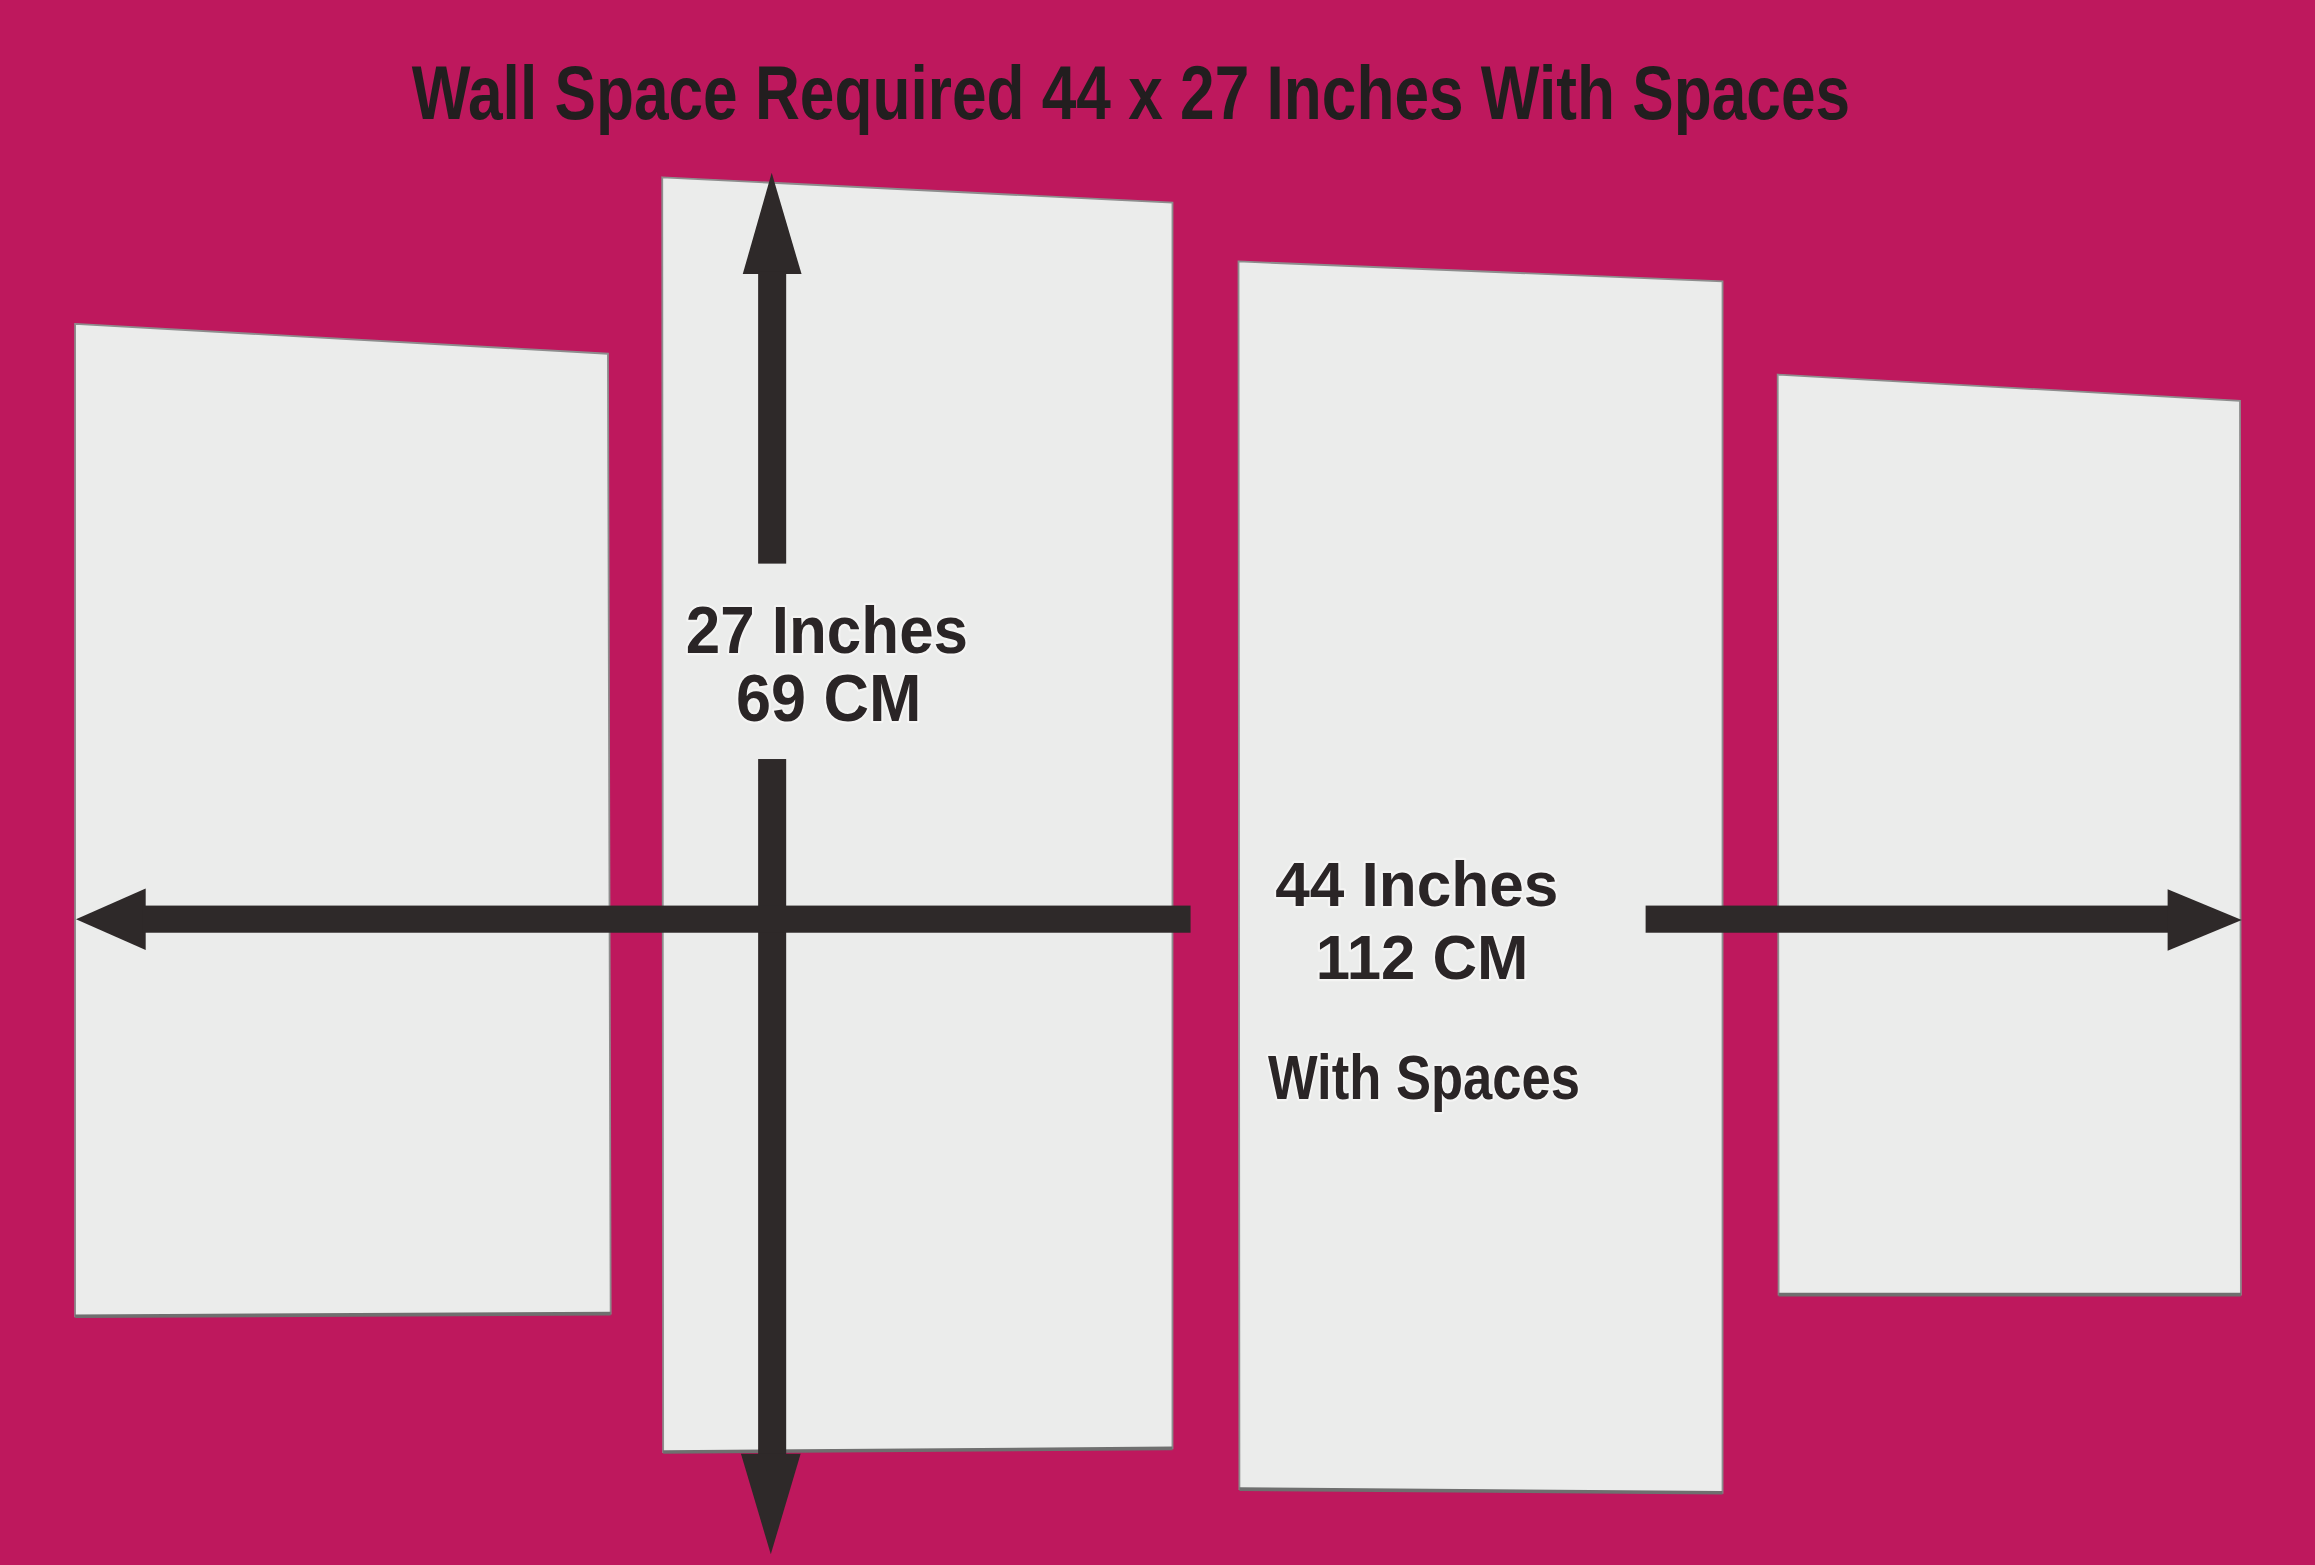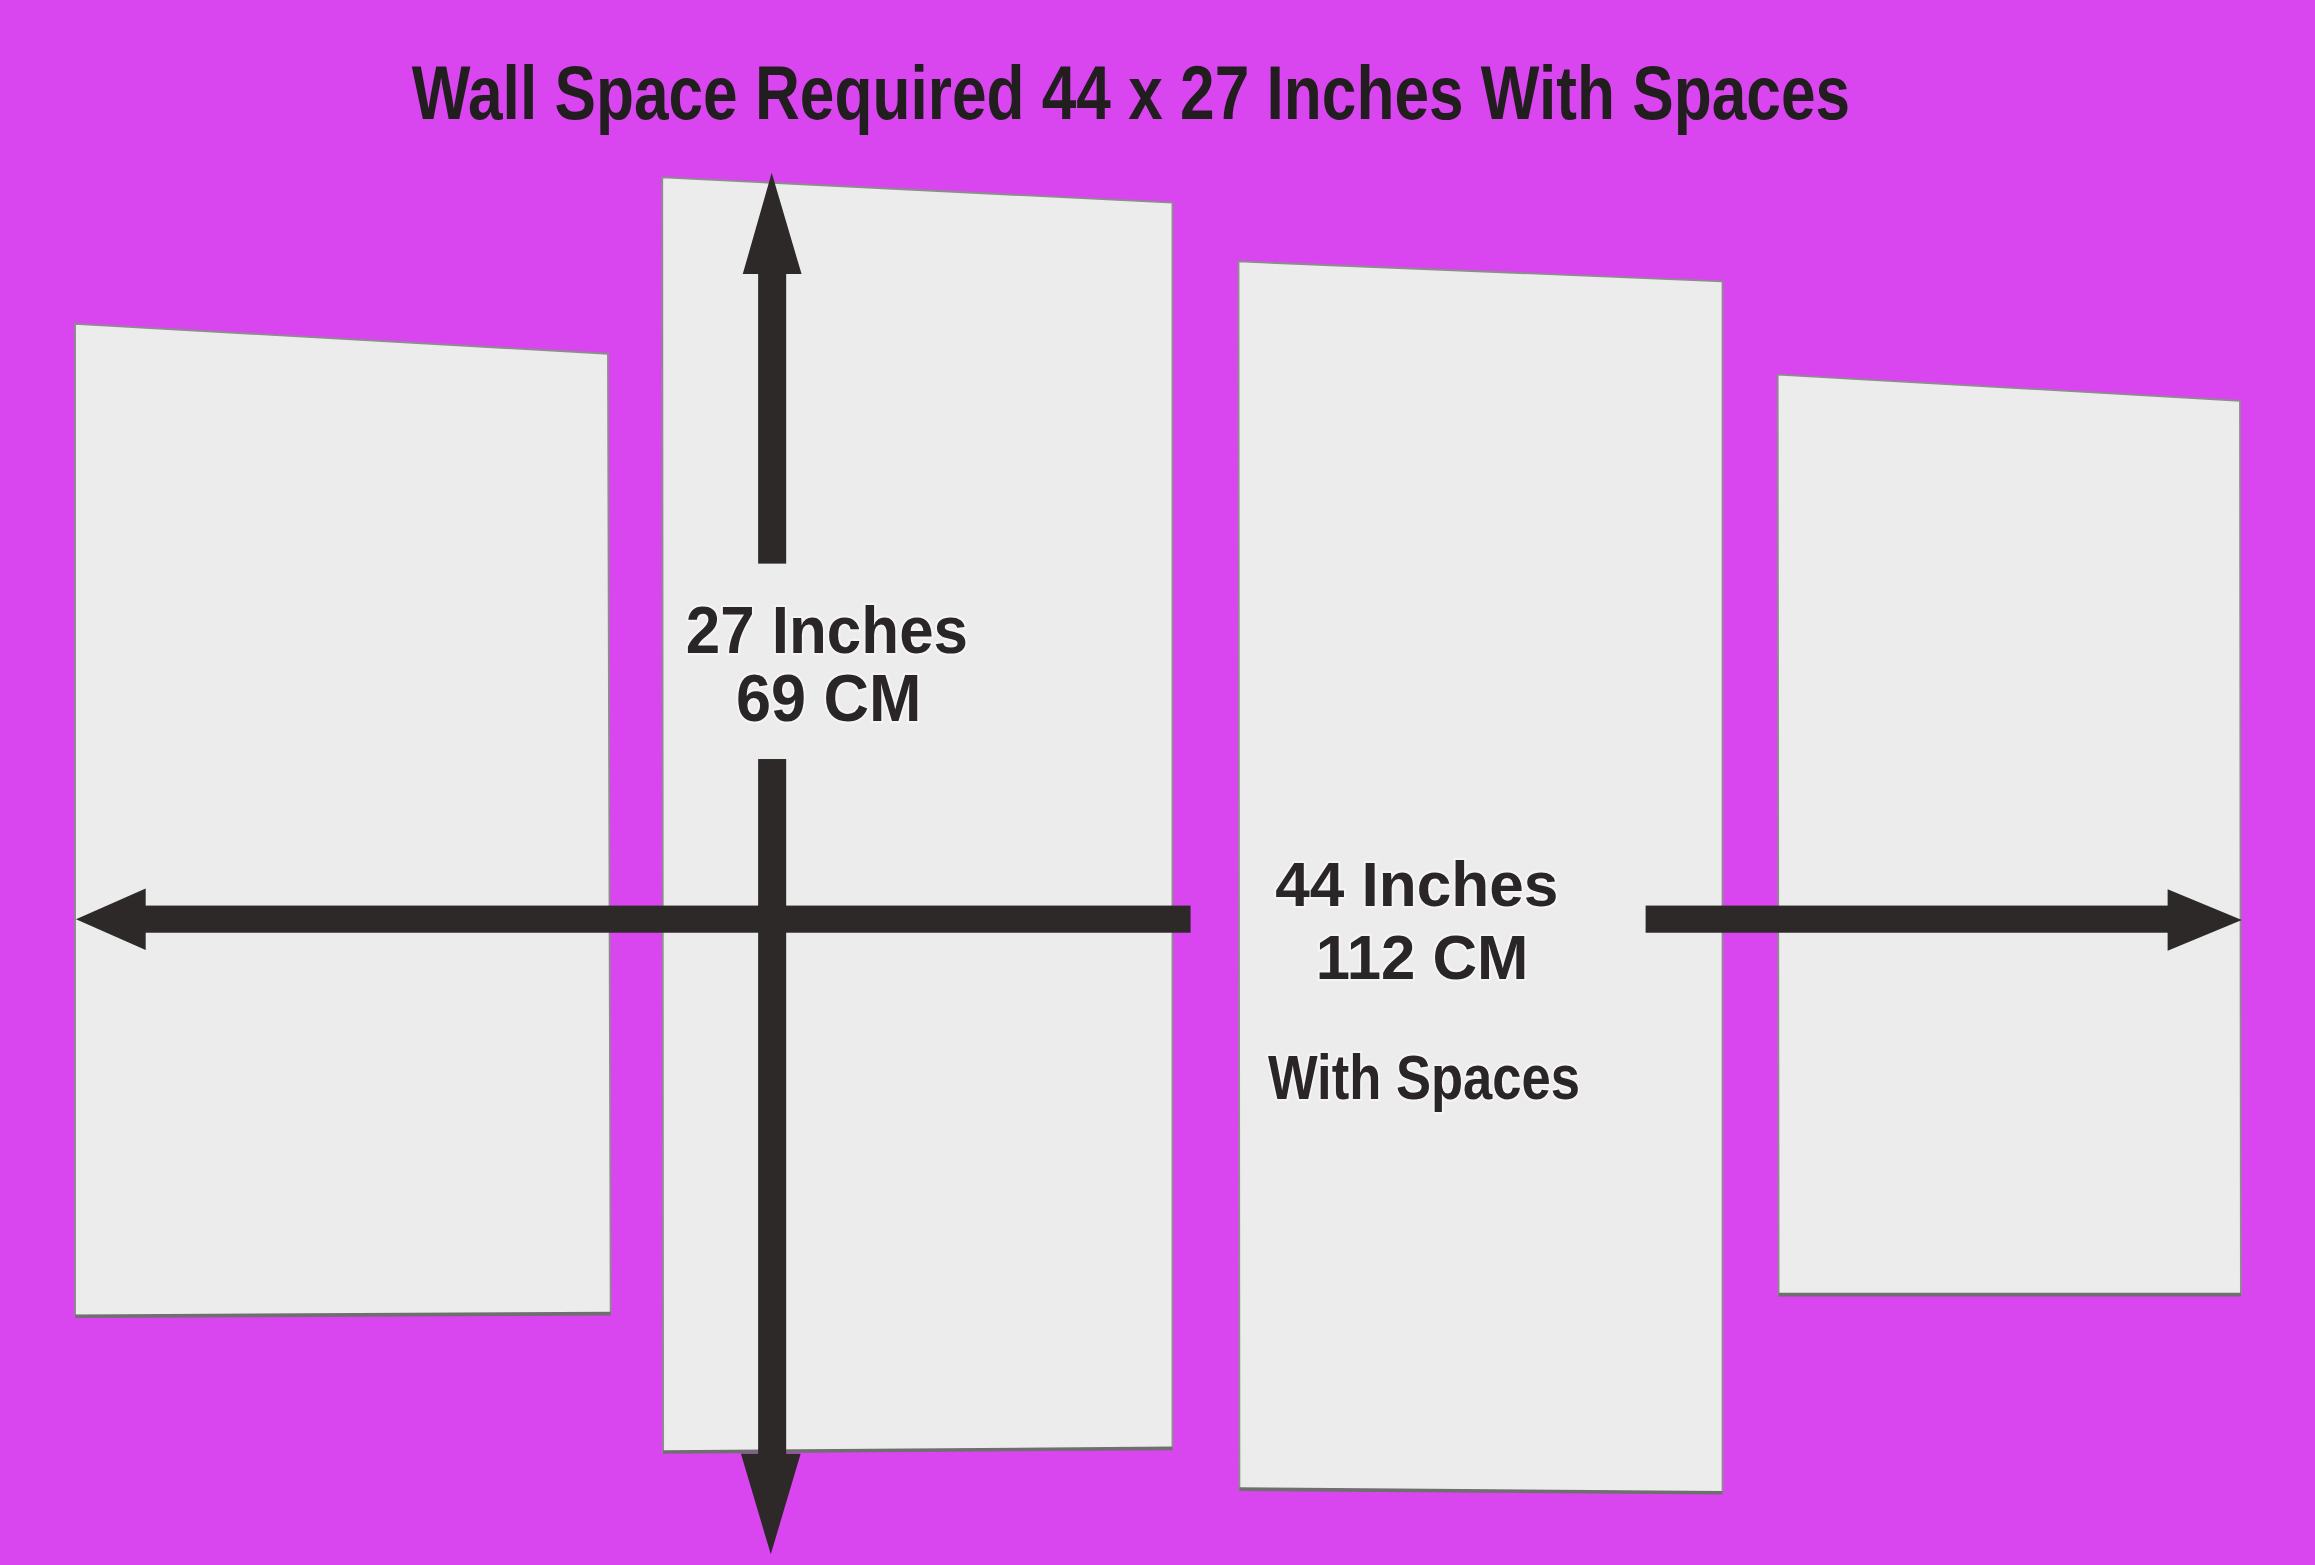--- a/index.html
+++ b/index.html
@@ -4,21 +4,21 @@
 <style>
   html, body {
     margin: 0;
     padding: 0;
     background: #ffffff;
   }
   .stage {
     position: relative;
     width: 2316px;
     height: 1566px;
-    background: #d946ef;
+    background: #be185d;
     overflow: hidden;
   }
   svg { display: block; }
 
   .panel {
     fill: #ebeceb;
     stroke: #8d8d8d;
     stroke-width: 2;
   }
   .panel-bottom {

